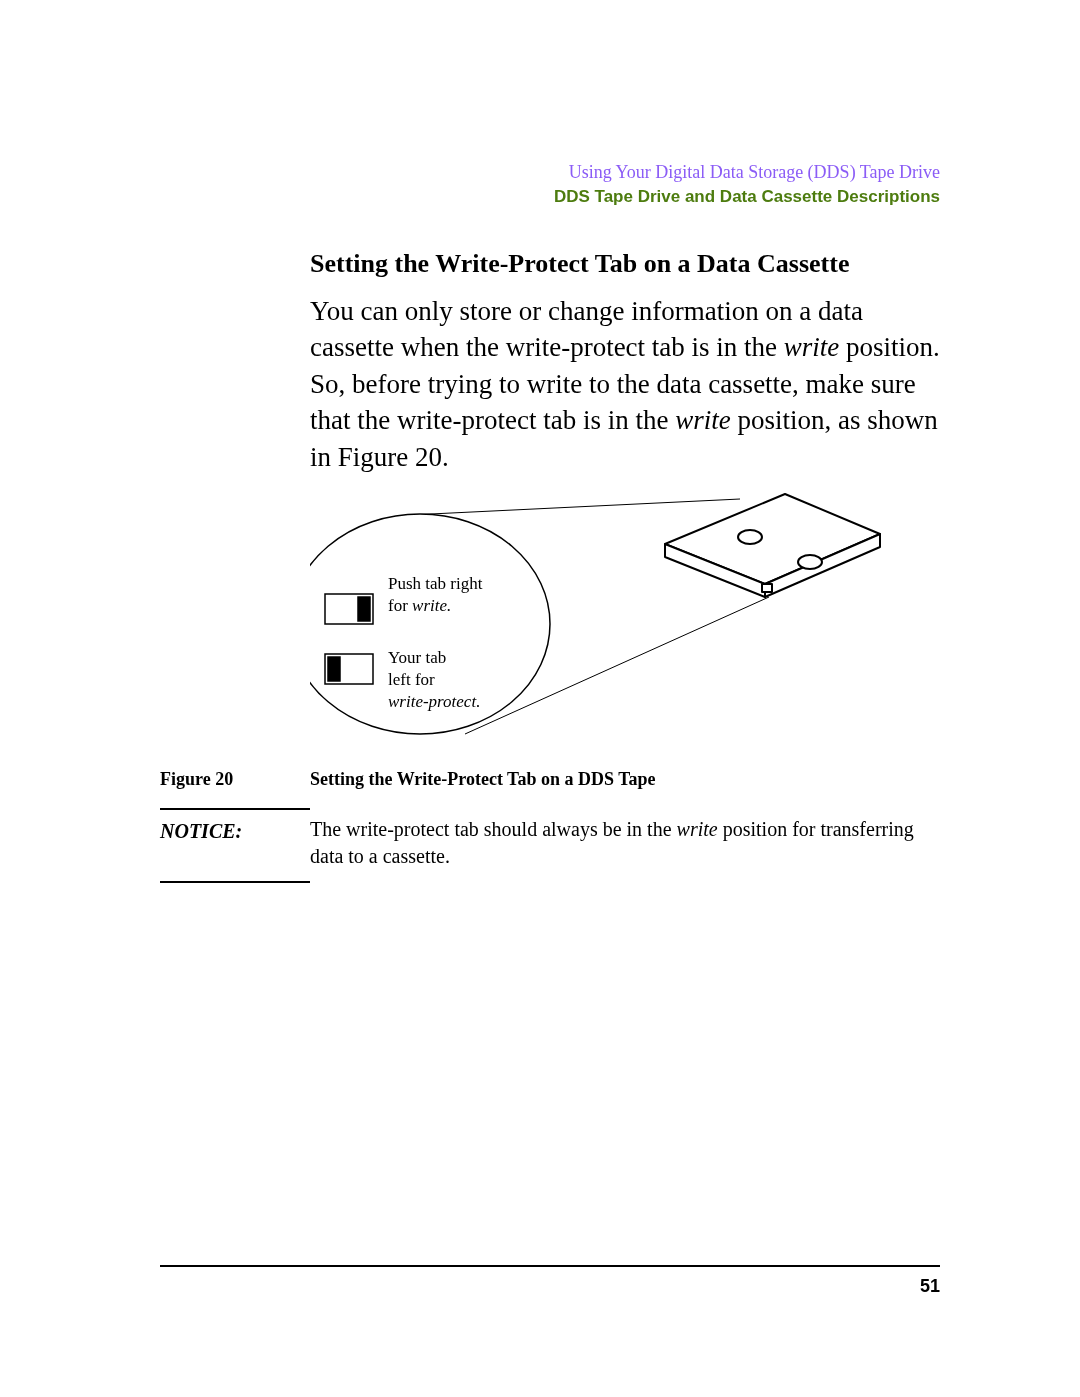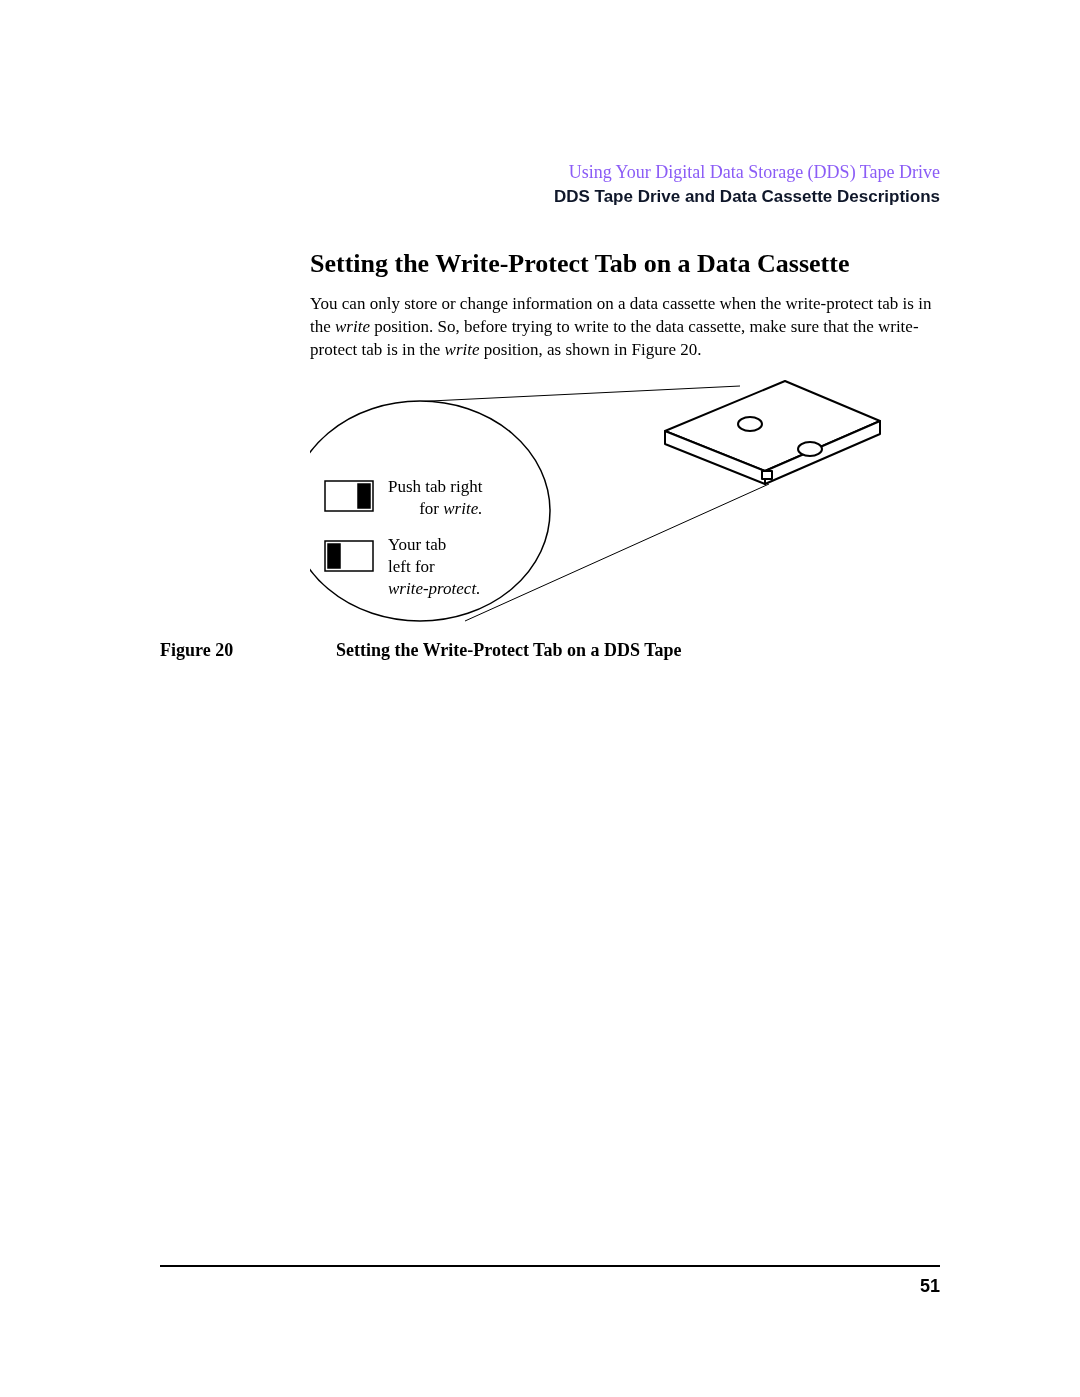--- a/index.html
+++ b/index.html
@@ -18,54 +18,53 @@
   }
   .header {
     text-align: right;
     font-size: 18px;
     line-height: 1.4;
   }
   .header .chapter {
     color: #8b5cf6;
   }
   .header .section {
-    color: #0f172a;
+    color: #4d7c0f;
     font-family: Arial, Helvetica, sans-serif;
     font-weight: bold;
     font-size: 17px;
   }
   .content {
     margin-left: 150px;
     margin-top: 40px;
   }
   .heading {
     font-weight: bold;
     font-size: 26px;
     margin-bottom: 14px;
   }
   .para {
-    font-size: 17px;
+    font-size: 27px;
     line-height: 1.35;
     margin-bottom: 10px;
   }
   .italic { font-style: italic; }
 
   
   .figure {
     position: relative;
     height: 260px;
     margin-top: 14px;
   }
   .figure svg { position: absolute; top: 0; left: 0; }
 
   .fig-caption-row {
     display: flex;
-    margin-top: 4px;
+    margin-top: 20px;
     margin-left: -150px;
-    gap: 26px;
   }
   .fig-label {
     width: 150px;
     font-weight: bold;
     font-size: 18px;
   }
   .fig-caption {
     font-weight: bold;
     font-size: 18px;
   }
@@ -152,34 +151,40 @@
 
           <polygon points="455,95 570,45 570,58 455,108"></polygon>
 
           <ellipse cx="440" cy="48" rx="12" ry="7"></ellipse>
           <ellipse cx="500" cy="73" rx="12" ry="7"></ellipse>
 
           <rect x="452" y="95" width="10" height="8"></rect>
         </g>
       </svg>
 
-      <div class="fig-annot" style="position:absolute; left:78px; top:100px;text-align:right;">
+      <div class="fig-annot" style="position:absolute; left:78px; top:84px;">
         <span>Push tab right</span><br>
         <span>for </span><span class="italic">write.</span>
       </div>
       <div class="fig-annot" style="position:absolute; left:78px; top:158px;">
         <span>Your tab</span><br>
         <span>left for</span><br>
         <span class="italic">write-protect.</span>
       </div>
     </div>
 
     <div class="fig-caption-row">
       <div class="fig-label">Figure 20</div>
       <div class="fig-caption">Setting the Write-Protect Tab on a DDS Tape</div>
     </div>
 
 
+    <div class="notice-block">
+      <div class="notice-label">NOTICE:</div>
+      <div class="notice-text">
+        <span>The write-protect tab should always be in the </span><span class="italic">write</span><span> position for transferring data to a cassette.</span>
+      </div>
+    </div>
   </div>
 
   <div class="footer-rule"></div>
   <div class="page-number">51</div>
 </div>
 
 </body></html>

